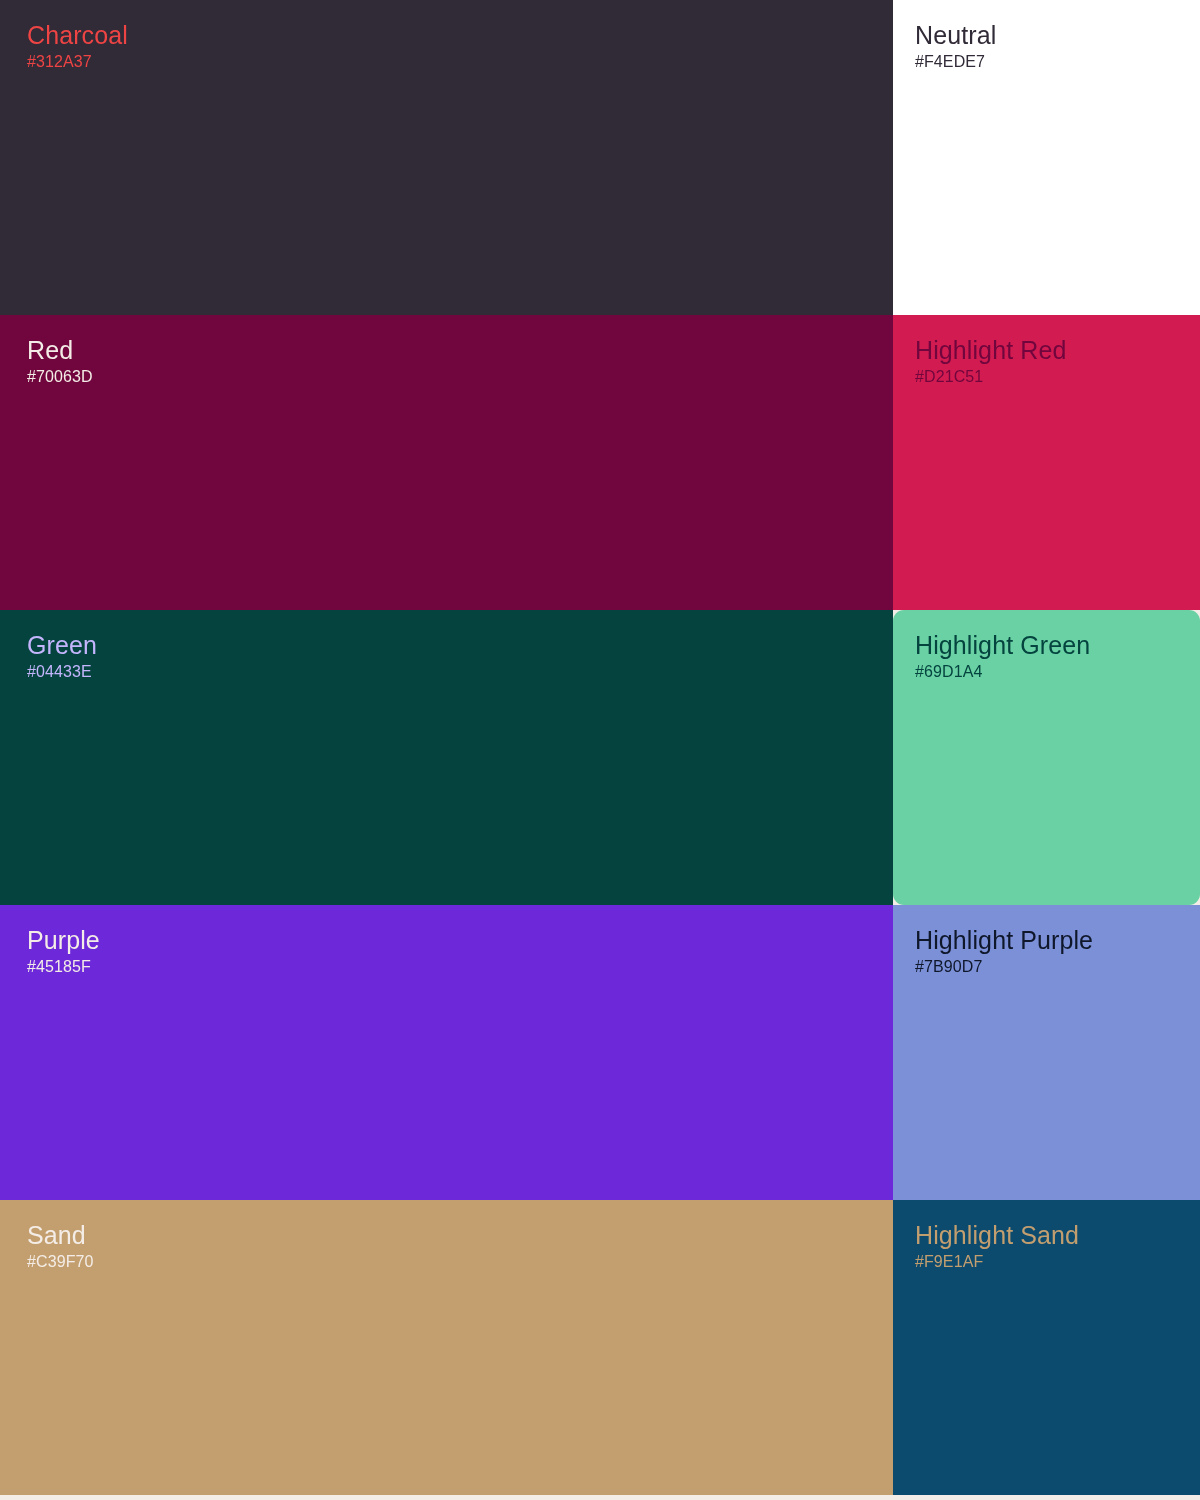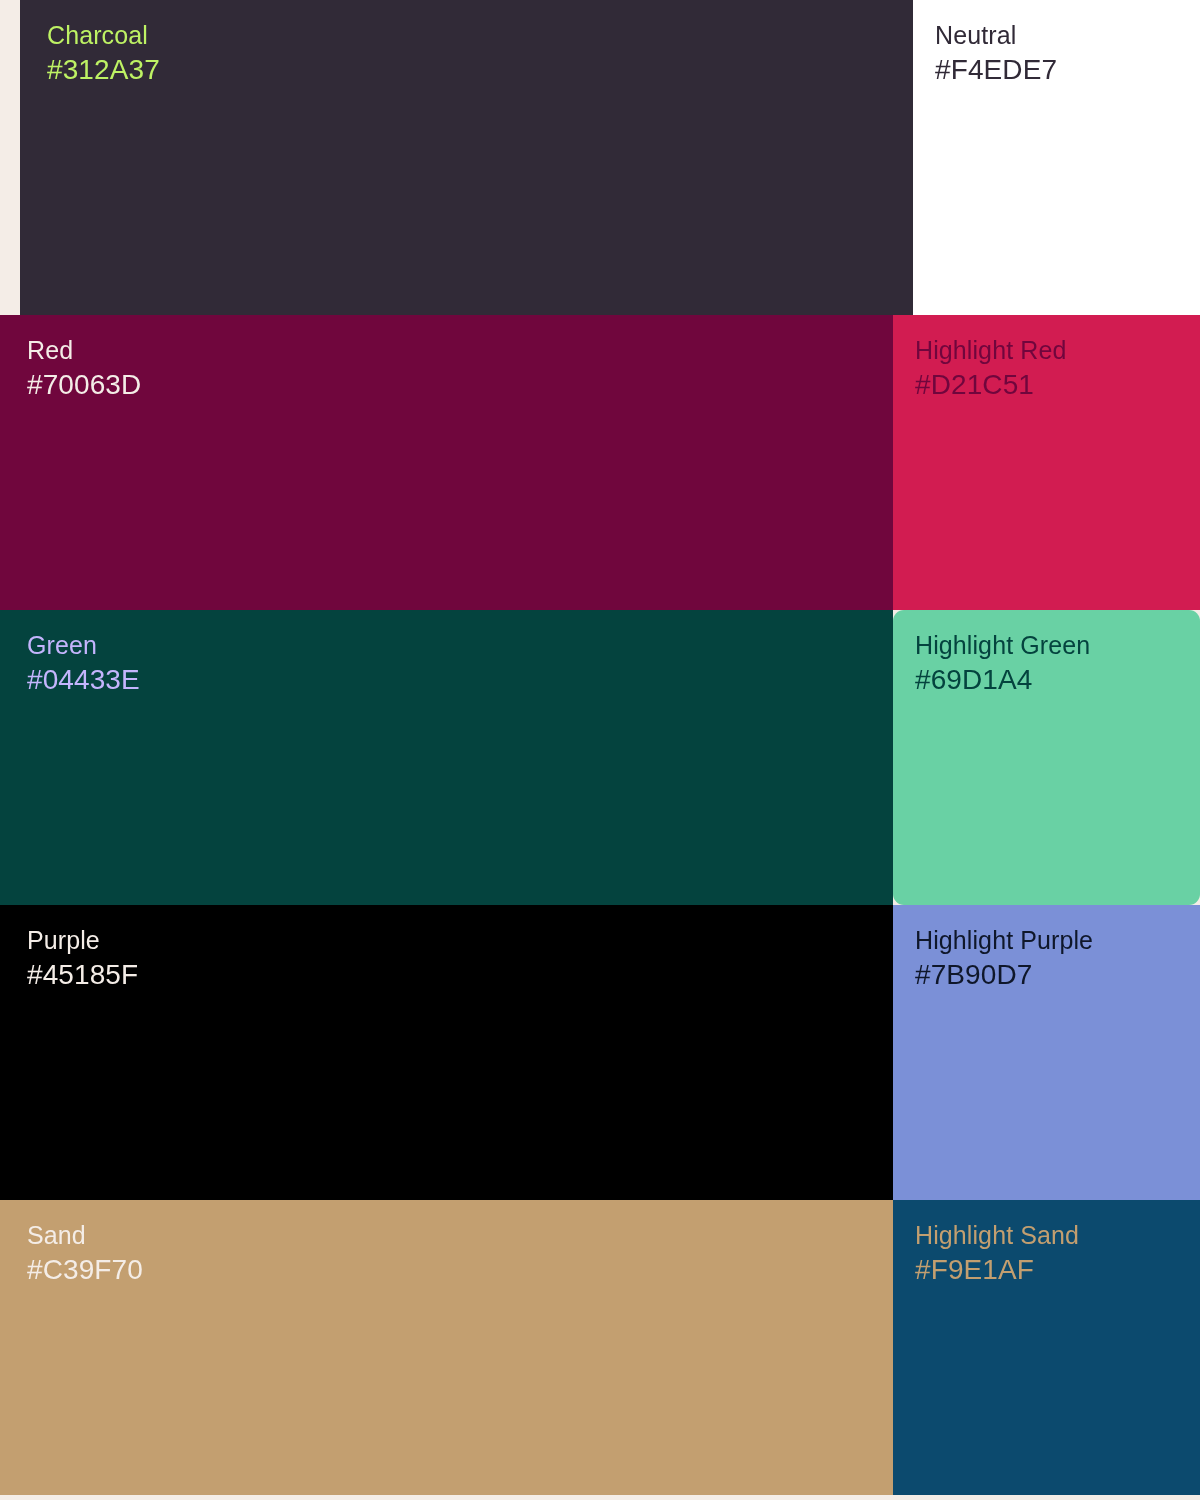--- a/index.html
+++ b/index.html
@@ -61,31 +61,31 @@
   }
 
   .swatch-name {
     display: block;
     font-size: 25px;
     font-weight: 400;
   }
 
   .swatch-hex {
     display: block;
-    font-size: 28px;
+    font-size: 16px;
     font-weight: 400;
   }
 </style>
 </head>
 <body>
 
 <div id="palette-board">
 
   <div class="palette-row first-row">
-    <div class="swatch swatch-base" style="background-color: rgb(49, 42, 55); color: #bef264; margin-left: 20px;">
+    <div class="swatch swatch-base" style="background-color: rgb(49, 42, 55); color: #ef4444;">
       <div class="swatch-caption">
         <span class="swatch-name">Charcoal</span>
         <span class="swatch-hex">#312A37</span>
       </div>
     </div>
     <div class="swatch swatch-highlight" style="background-color: #ffffff; color: rgb(49, 42, 55);">
       <div class="swatch-caption">
         <span class="swatch-name">Neutral</span>
         <span class="swatch-hex">#F4EDE7</span>
       </div>
@@ -116,21 +116,21 @@
     </div>
     <div class="swatch swatch-highlight" style="background-color: rgb(105, 209, 164); color: rgb(4, 67, 62); border-radius: 11px;">
       <div class="swatch-caption">
         <span class="swatch-name">Highlight Green</span>
         <span class="swatch-hex">#69D1A4</span>
       </div>
     </div>
   </div>
 
   <div class="palette-row">
-    <div class="swatch swatch-base" style="background-color: #000000; color: rgb(244, 237, 231);">
+    <div class="swatch swatch-base" style="background-color: #6d28d9; color: rgb(244, 237, 231);">
       <div class="swatch-caption">
         <span class="swatch-name">Purple</span>
         <span class="swatch-hex">#45185F</span>
       </div>
     </div>
     <div class="swatch swatch-highlight" style="background-color: rgb(123, 144, 215); color: #0f172a;">
       <div class="swatch-caption">
         <span class="swatch-name">Highlight Purple</span>
         <span class="swatch-hex">#7B90D7</span>
       </div>

